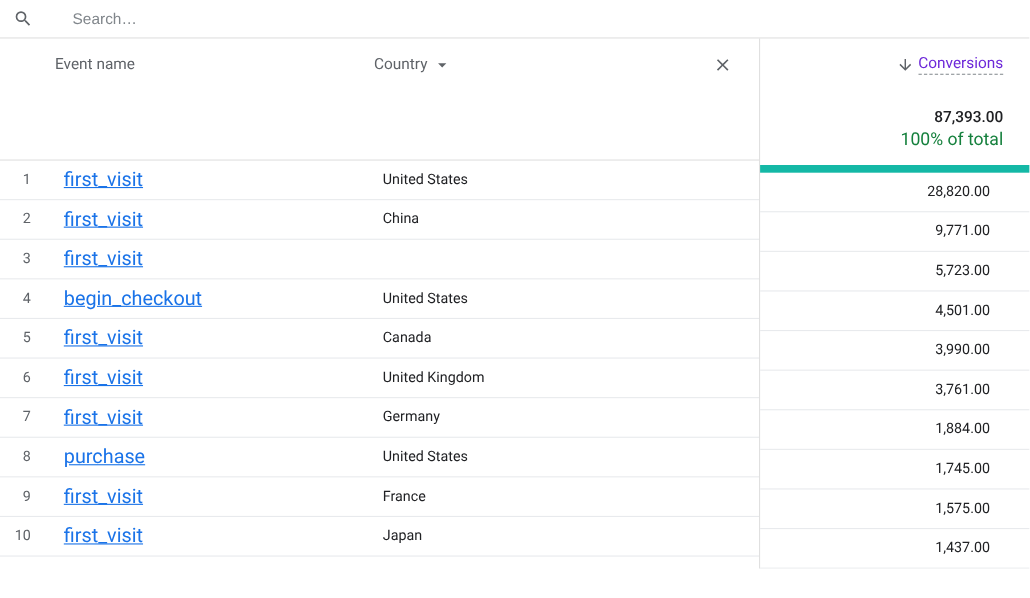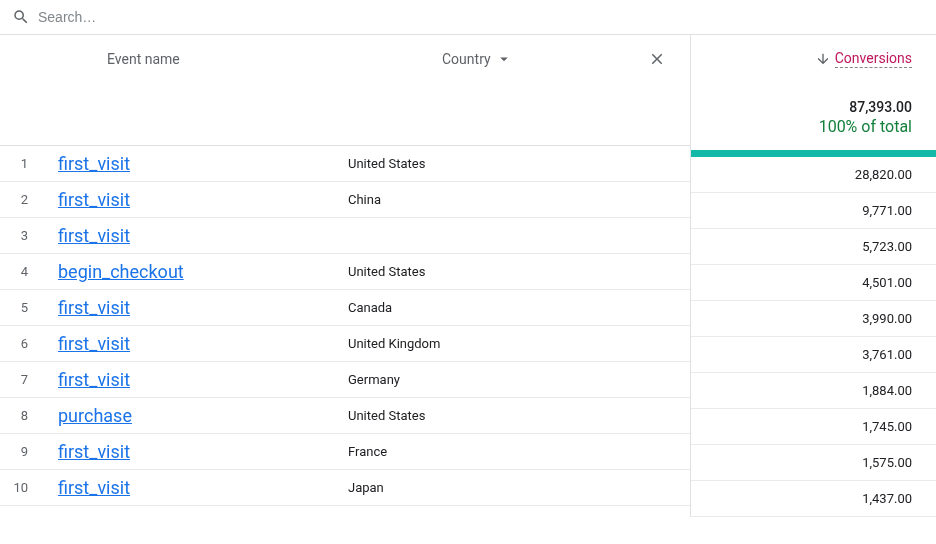--- a/index.html
+++ b/index.html
@@ -12,20 +12,21 @@
       font-size: 14px;
       color: #202124;
       background: #fff;
       width: 936px;
     }
     .search-bar {
       display: flex;
       align-items: center;
       padding: 8px 12px;
       border-bottom: 1px solid #e0e0e0;
+      gap: 28px;
     }
     .search-icon {
       color: #5f6368;
       margin-right: 8px;
       display: flex;
       align-items: center;
     }
     .search-input {
       border: none;
       outline: none;
@@ -46,22 +47,21 @@
     .right-section {
       width: 245px;
     }
     .header-row {
       display: flex;
       align-items: center;
       height: 48px;
       padding: 0 16px;
     }
     .left-section .header-row {
-      padding-left: 12px;
-      gap: 45px;
+      padding-left: 0;
     }
     .col-index {
       width: 40px;
       text-align: right;
       padding-right: 20px;
     }
     .col-event {
       width: 300px;
       padding-left: 10px;
     }
@@ -93,21 +93,21 @@
       align-items: center;
       height: 48px;
       padding: 0 24px 0 16px;
     }
     .sort-icon {
       color: #5f6368;
       margin-right: 4px;
       display: inline-flex;
     }
     .conversions-label {
-      color: #be185d;
+      color: #6d28d9;
       border-bottom: 1px dashed #80868b;
       padding-bottom: 1px;
     }
     .summary-row {
       padding: 16px 24px 14px 16px;
       text-align: right;
       border-bottom: 7px solid #14b8a6;
     }
     .summary-value {
       font-weight: 500;
@@ -127,21 +127,21 @@
       display: flex;
       align-items: center;
       height: 36px;
       border-bottom: 1px solid #e8eaed;
     }
     .left-section .data-row {
       padding-left: 8px;
     }
     .right-section .data-row {
       justify-content: flex-end;
-      padding-right: 24px;
+      padding-right: 36px;
     }
     .idx {
       width: 40px;
       text-align: right;
       padding-right: 20px;
       color: #5f6368;
       font-size: 13px;
     }
     .event-link {
       width: 300px;

